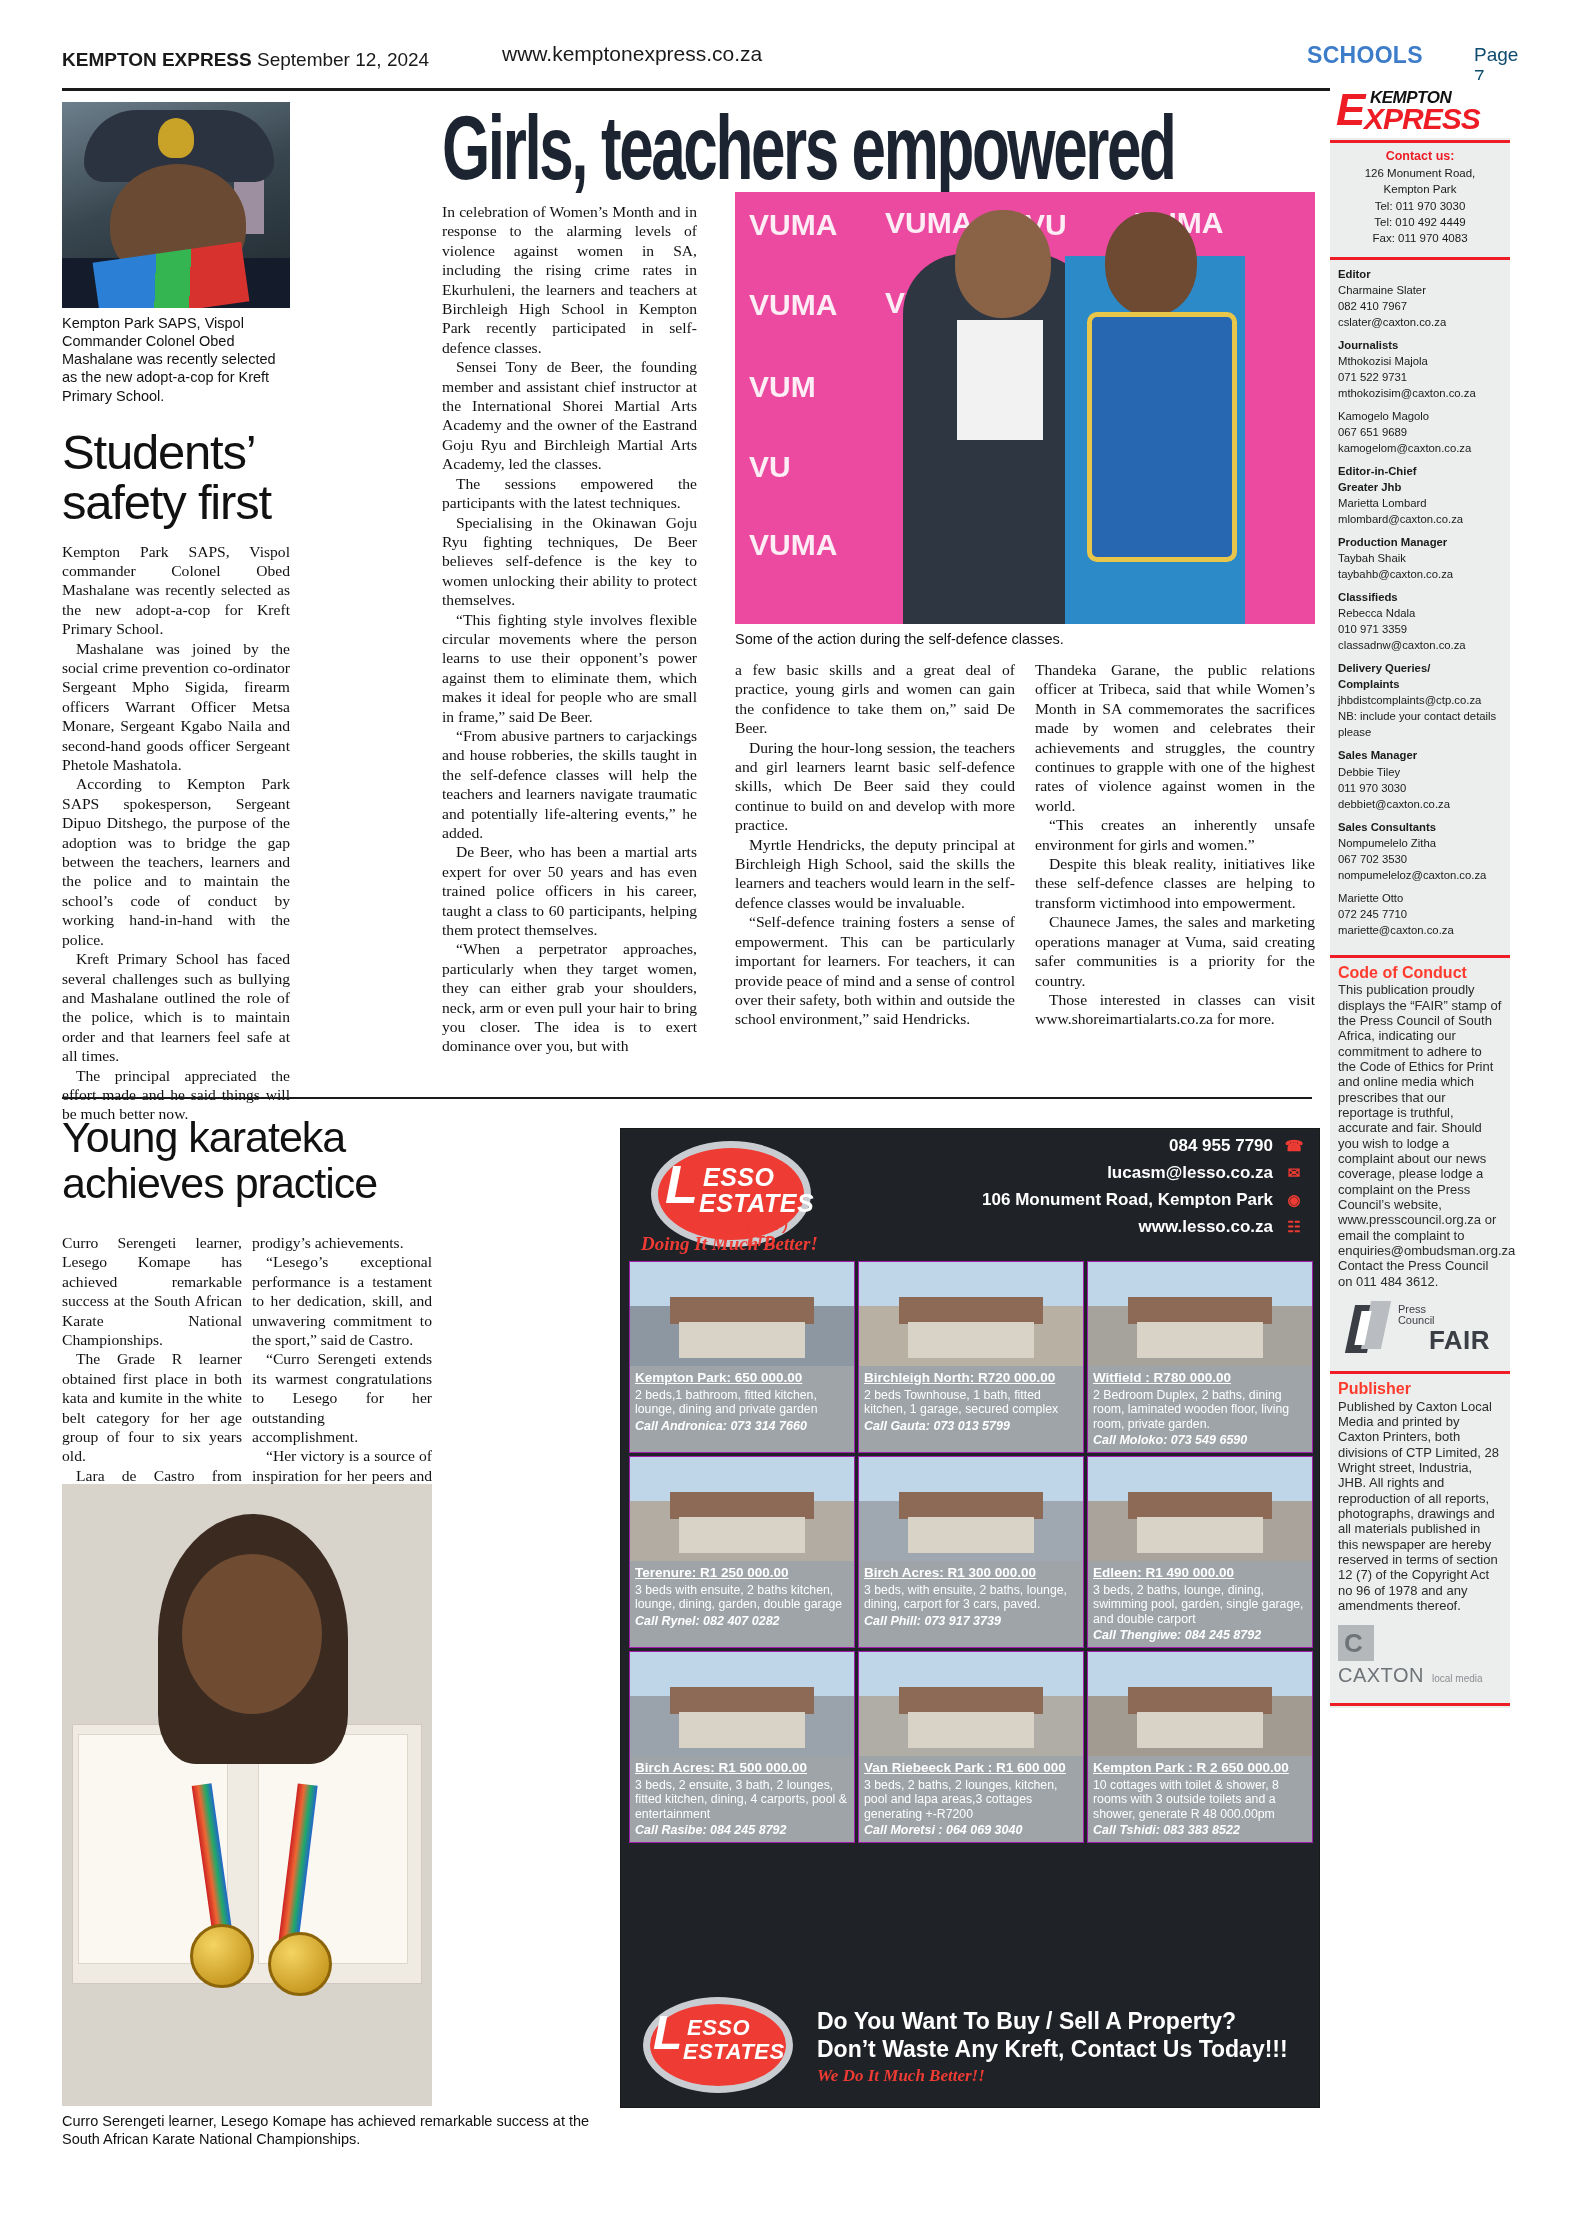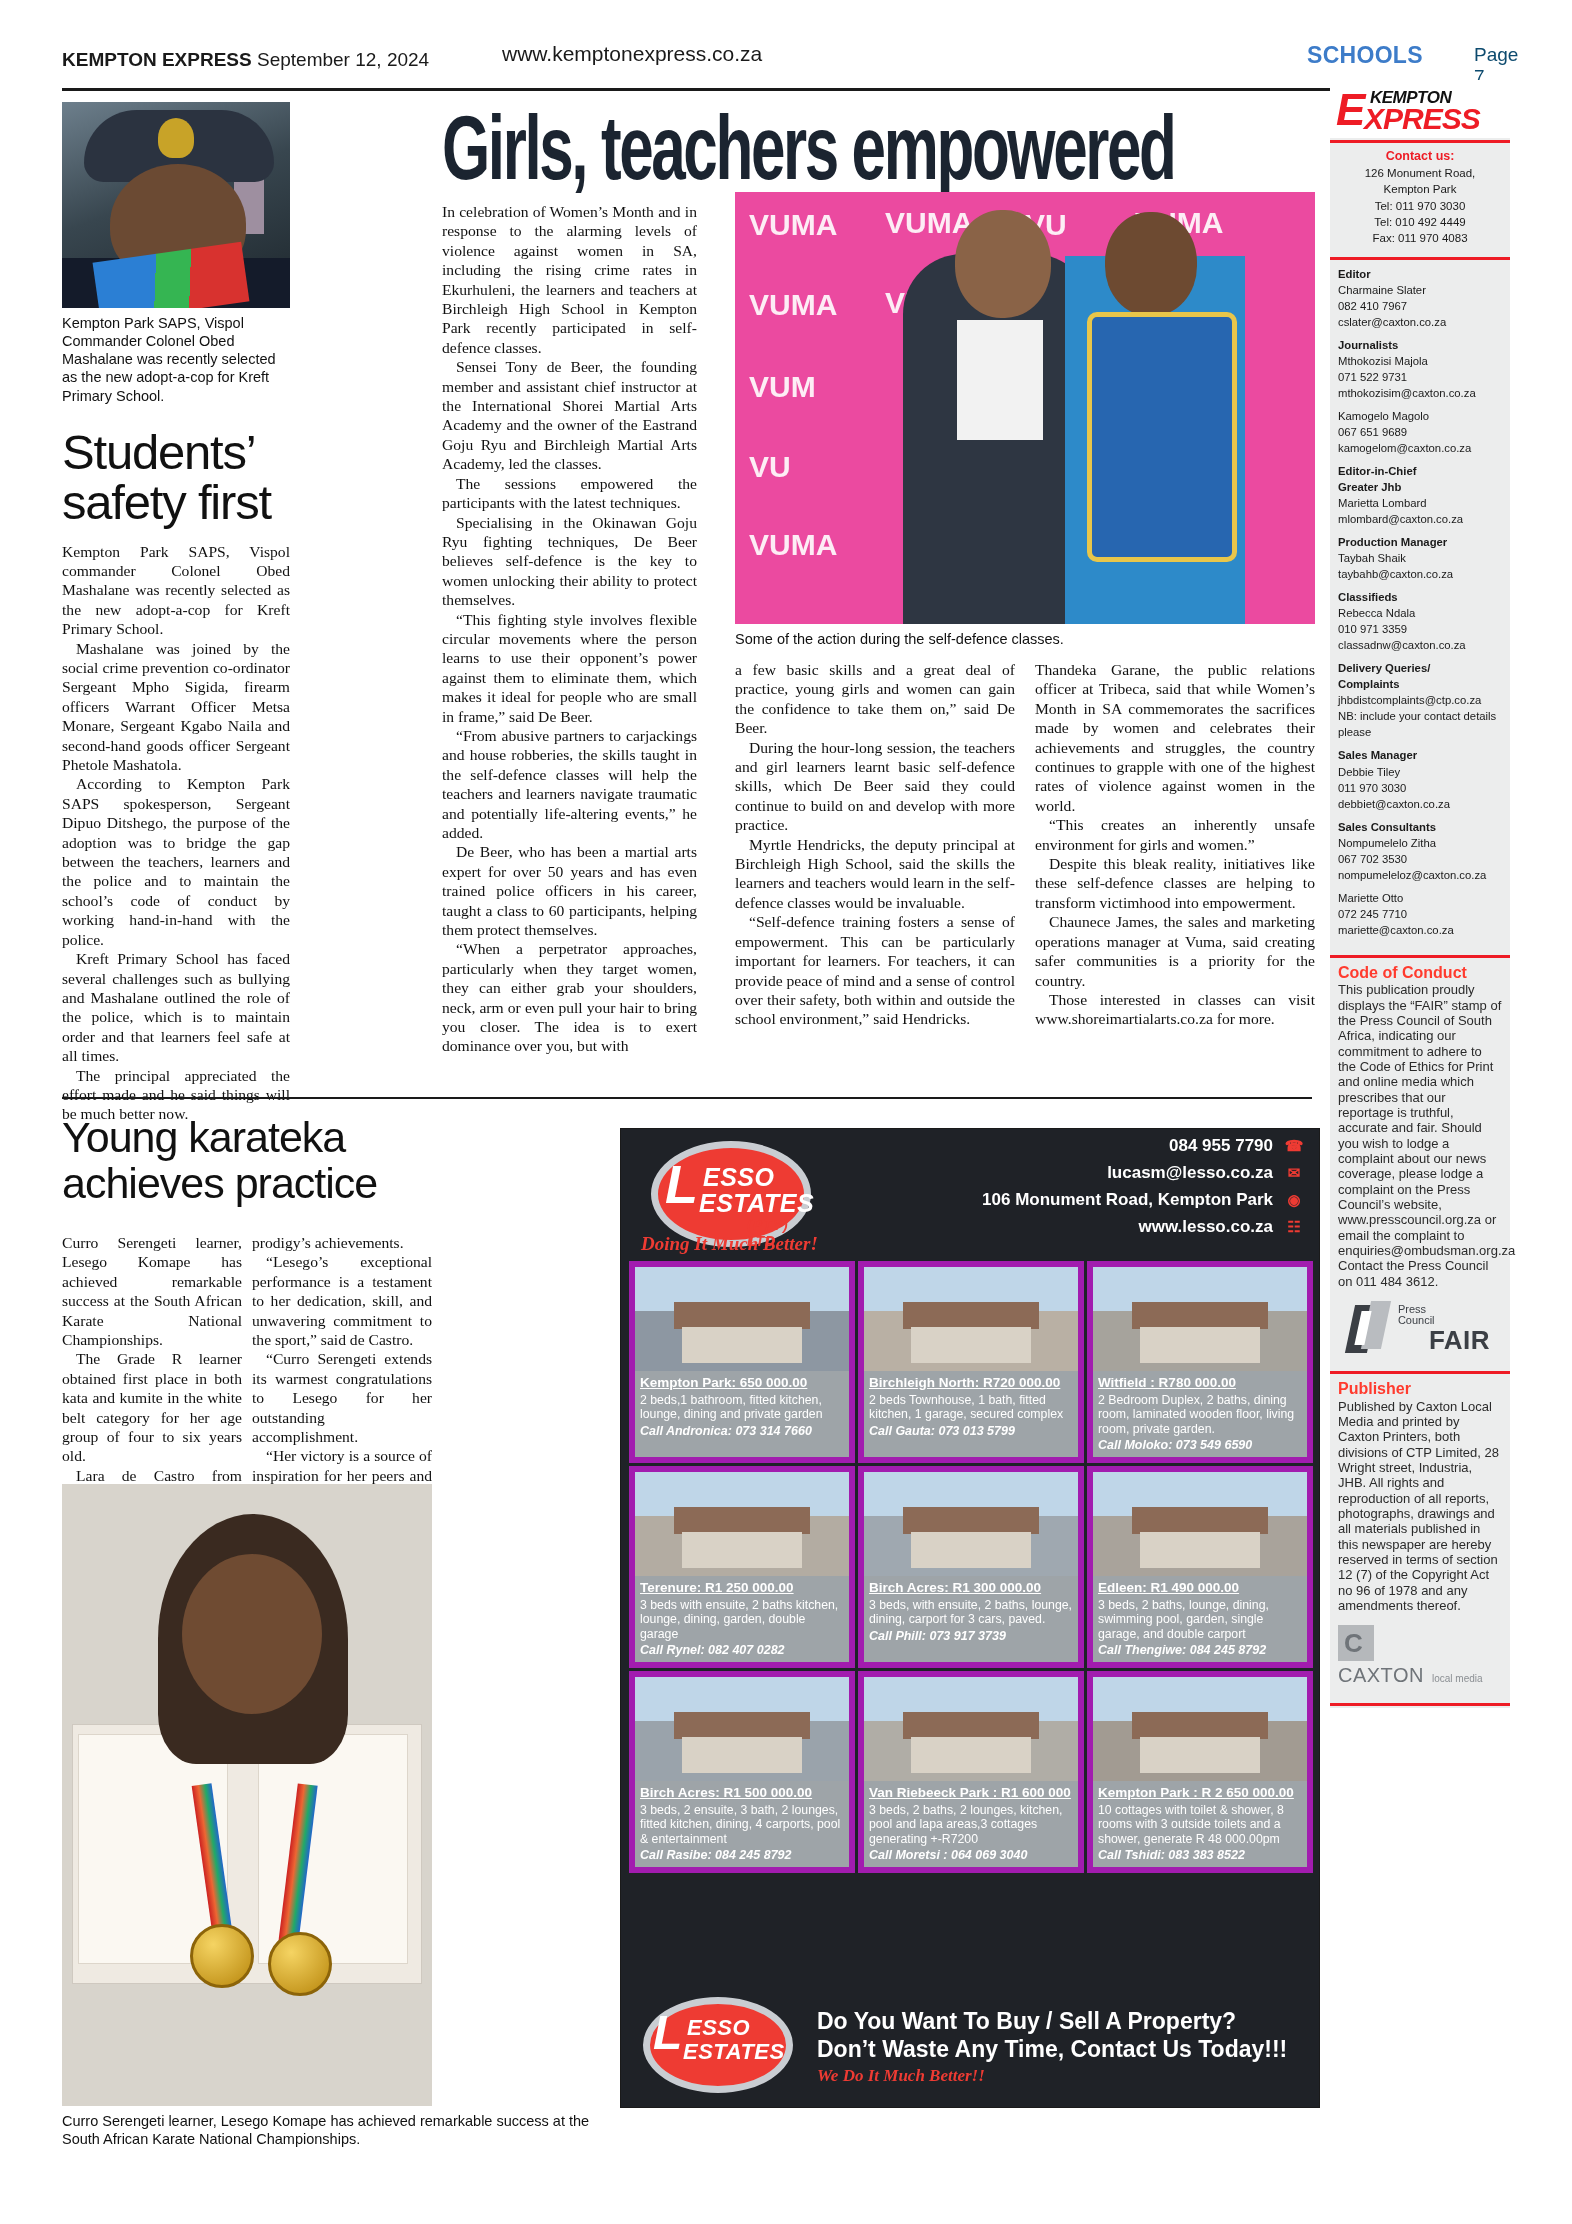--- a/index.html
+++ b/index.html
@@ -105,21 +105,21 @@
   .lesso-esso { position:absolute; left:52px; top:22px; font-size:25px; font-weight:bold; font-style:italic; color:#fff; letter-spacing:.5px;}
   .lesso-est { position:absolute; left:48px; top:48px; font-size:25px; font-weight:bold; font-style:italic; color:#fff; letter-spacing:.5px;}
   .lesso-pty { position:absolute; left:96px; top:76px; font-size:14px; font-weight:bold; font-style:italic; color:#ee3b33; letter-spacing:1px;}
   .lesso-tag { position:absolute; left:20px; top:104px; font-size:19px; font-style:italic; font-weight:bold; color:#ee3b33; font-family:"Liberation Serif",serif;}
   .ad-contacts { position:absolute; right:14px; top:6px; width:470px; text-align:right; color:#fff; }
   .ad-contacts .row { display:flex; justify-content:flex-end; align-items:center; gap:10px; margin-bottom:5px; font-size:17px; font-weight:bold; }
   .ad-ico { width:22px; height:22px; flex:0 0 22px; display:flex; align-items:center; justify-content:center; color:#ee3b33; font-size:15px; }
 
   .grid { position:absolute; left:8px; top:132px; width:684px; }
   .grow { display:flex; gap:3px; margin-bottom:3px; }
-  .gcell { width:226px; background:#9ea4a8; border:6px solid #a21caf; }
+  .gcell { width:226px; background:#9ea4a8; border:1px solid #a21caf; }
   .gimg { height:104px; position:relative; overflow:hidden; }
   .gtxt { padding:4px 5px 5px; background:#9ea4a8; color:#fff; }
   .gtitle { font-size:13.5px; font-weight:bold; text-decoration:underline; margin-bottom:2px; line-height:1.15; }
   .gdesc { font-size:12.3px; line-height:1.18; }
   .gcall { font-size:12.5px; font-style:italic; font-weight:bold; margin-top:2px; }
 
   .ad-bottom { position:absolute; left:8px; bottom:6px; width:684px; height:108px; background:#1f2227; display:flex; align-items:center; }
   .ab-logo { position:relative; width:150px; height:100px; margin-left:14px; }
   .ab-txt { margin-left:24px; color:#fff; }
   .ab-l1 { font-size:23px; font-weight:bold; line-height:1.2; }
@@ -414,21 +414,21 @@
       </div>
     <div class="ad-bottom">
       <div class="ab-logo">
         <div class="lesso-ell" style="inset:0 0 4px 0;"></div>
         <div class="lesso-l" style="left:10px; top:8px; font-size:48px;">L</div>
         <div class="lesso-esso" style="left:44px; top:18px; font-size:22px;">ESSO</div>
         <div class="lesso-est" style="left:40px; top:42px; font-size:22px;">ESTATES</div>
       </div>
       <div class="ab-txt">
         <div class="ab-l1">Do You Want To Buy / Sell A Property?</div>
-        <div class="ab-l2">Don’t Waste Any Time, Contact Us Today!!!</div>
+        <div class="ab-l2">Don’t Waste Any Kreft, Contact Us Today!!!</div>
         <div class="ab-l3">We Do It Much Better!!</div>
       </div>
     </div>
   </div>
 
   <div class="rail">
     <div class="rail-logo">
       <div class="kx-e">E</div>
       <div class="kx-kem">KEMPTON</div>
       <div class="kx-xpr">XPRESS</div>

